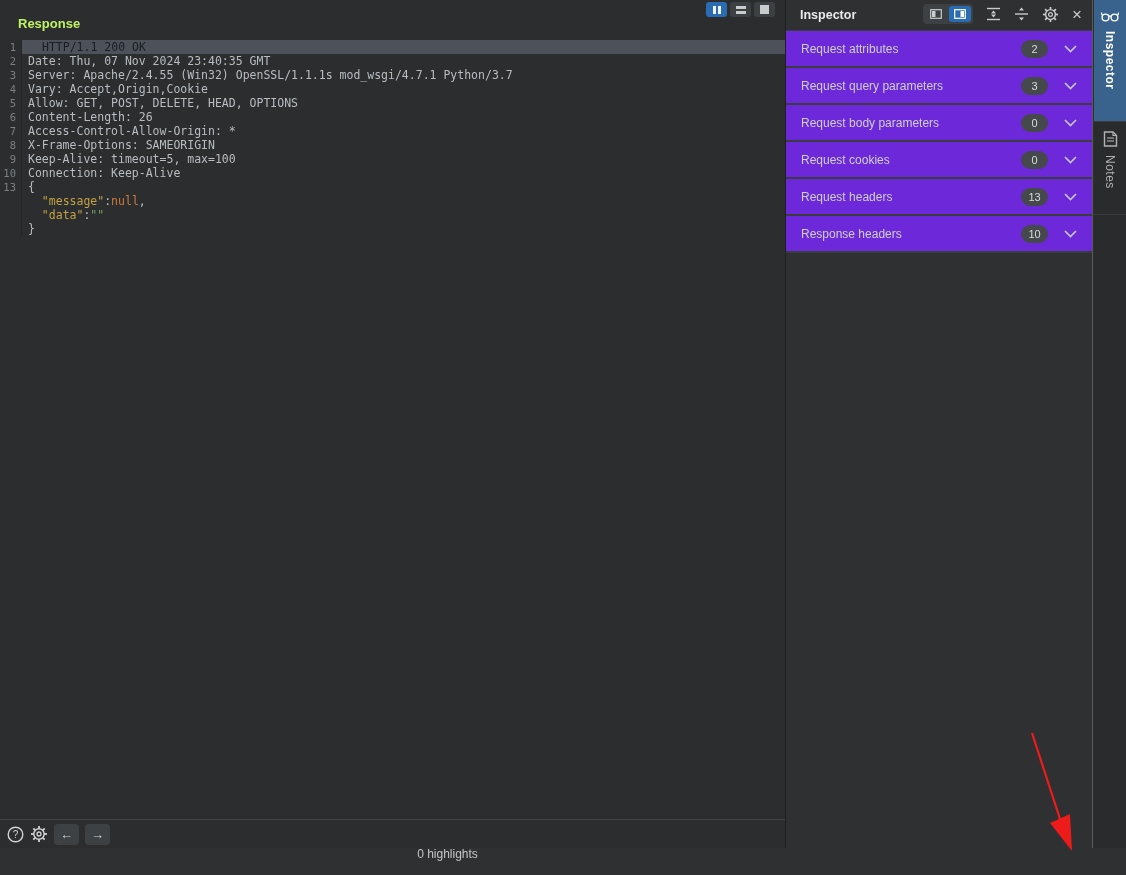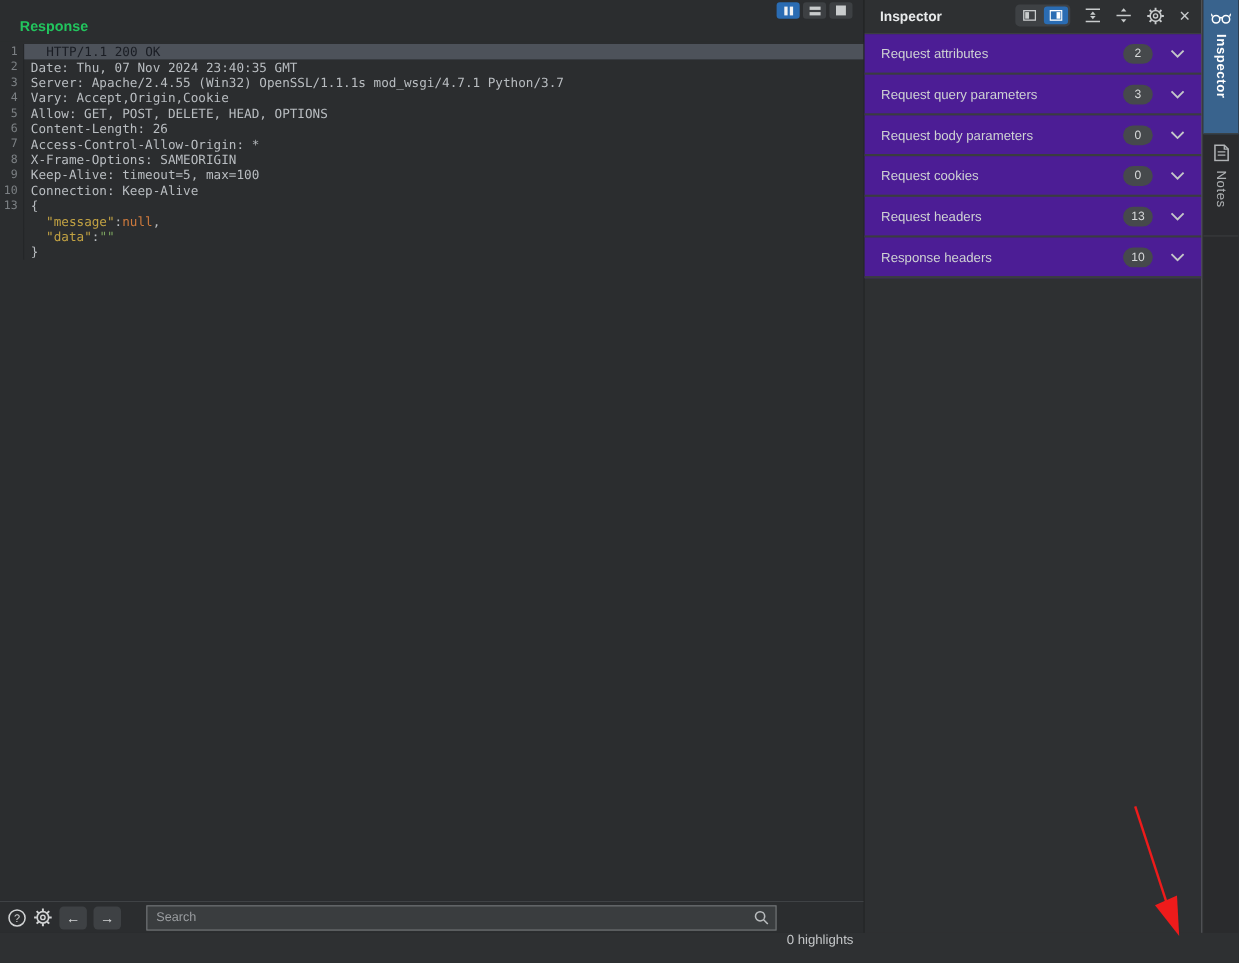--- a/index.html
+++ b/index.html
@@ -4,21 +4,21 @@
 <style>
   * { margin:0; padding:0; box-sizing:border-box; }
   html,body { width:1126px; height:875px; background:#2e3032; overflow:hidden;
     font-family:"Liberation Sans", sans-serif; }
   .stage { position:relative; width:1126px; height:875px; background:#2e3032; }
 
   
   .left-pane { position:absolute; left:0; top:0; width:786px; height:848px;
     background:#2b2d2f; border-right:1px solid #1d1e1f; display:flex; flex-direction:column; }
   .pane-header { position:relative; height:38px; flex:none; }
-  .pane-title { position:absolute; left:18px; top:16px; font-size:13px; font-weight:bold; color:#22c55e; }
+  .pane-title { position:absolute; left:18px; top:16px; font-size:13px; font-weight:bold; color:#bef264; }
   .layout-buttons { position:absolute; right:10px; top:2px; display:flex; gap:3px; }
   .lb { width:21px; height:15px; border-radius:3px; background:#3d4043; display:flex;
         align-items:center; justify-content:center; cursor:pointer; }
   .lb.active { background:#2a6cb3; }
   .glyph-pause { display:flex; gap:2px; }
   .glyph-pause i { display:block; width:3px; height:8px; background:#f2f3f4; }
   .glyph-rows { display:flex; flex-direction:column; gap:2px; }
   .glyph-rows i { display:block; width:10px; height:3px; background:#c9cccd; }
   .glyph-square { width:9px; height:9px; background:#c9cccd; }
 
@@ -68,21 +68,21 @@
   .insp-title { position:absolute; left:14px; top:8px; font-size:12.5px; font-weight:bold; color:#e8eaeb; }
   .insp-icons { position:absolute; right:10px; top:4px; display:flex; align-items:center; gap:13px; }
   .dock-toggle { display:flex; background:#3e4144; border-radius:4px; padding:2px; gap:2px; }
   .dock-btn { width:22px; height:16px; border-radius:3px; display:flex; align-items:center;
     justify-content:center; cursor:pointer; }
   .dock-btn.active { background:#2a6cb3; }
   .insp-x { font-size:17px; color:#c8cbcd; line-height:1; cursor:pointer; }
   .icon-btn { cursor:pointer; display:flex; align-items:center; }
 
   .insp-section { height:37px; display:flex; align-items:center; padding:0 15px;
-    border-bottom:2px solid #3a3d3f; cursor:pointer; background:#4c1d95; }
+    border-bottom:2px solid #3a3d3f; cursor:pointer; background:#6d28d9; }
   .sec-label { flex:1; font-size:12px; color:#ced1d3; }
   .sec-badge { min-width:27px; height:18px; border-radius:9px; background:#46494c; color:#d8dadb;
     font-size:11px; text-align:center; line-height:18px; padding:0 6px; margin-right:16px; }
   .sec-chevron { display:flex; align-items:center; }
 
   
   .side-strip { position:absolute; left:1094px; top:0; width:32px; height:848px; background:#2a2b2d; }
   .vtab { position:absolute; left:0; width:32px; display:flex; flex-direction:column;
     align-items:center; cursor:pointer; border-bottom:1px solid #3a3d3f; }
   .vtab-inspector { top:0; height:122px; background:#39638d; }
@@ -212,27 +212,20 @@
               <line x1="12.9" y1="5.1" x2="14.7" y2="3.3"></line>
           </g>
         </svg>
       </div>
       <div class="nav-btn">
         <span>←</span>
       </div>
       <div class="nav-btn">
         <span>→</span>
       </div>
-      <div class="search-wrap">
-        <input class="search-input" type="text" placeholder="Search" style="">
-        <svg class="search-mag" width="14" height="14" viewBox="0 0 14 14">
-          <circle cx="6" cy="6" r="4.2" fill="none" stroke="#b9bcbe" stroke-width="1.4"></circle>
-          <line x1="9.2" y1="9.2" x2="13" y2="13" stroke="#b9bcbe" stroke-width="1.4"></line>
-        </svg>
-      </div>
       <div class="highlights">0 highlights</div>
     </div>
   </div>
 
   <div class="inspector">
     <div class="insp-header">
       <div class="insp-title">Inspector</div>
       <div class="insp-icons">
         <div class="dock-toggle">
           <div class="dock-btn">

